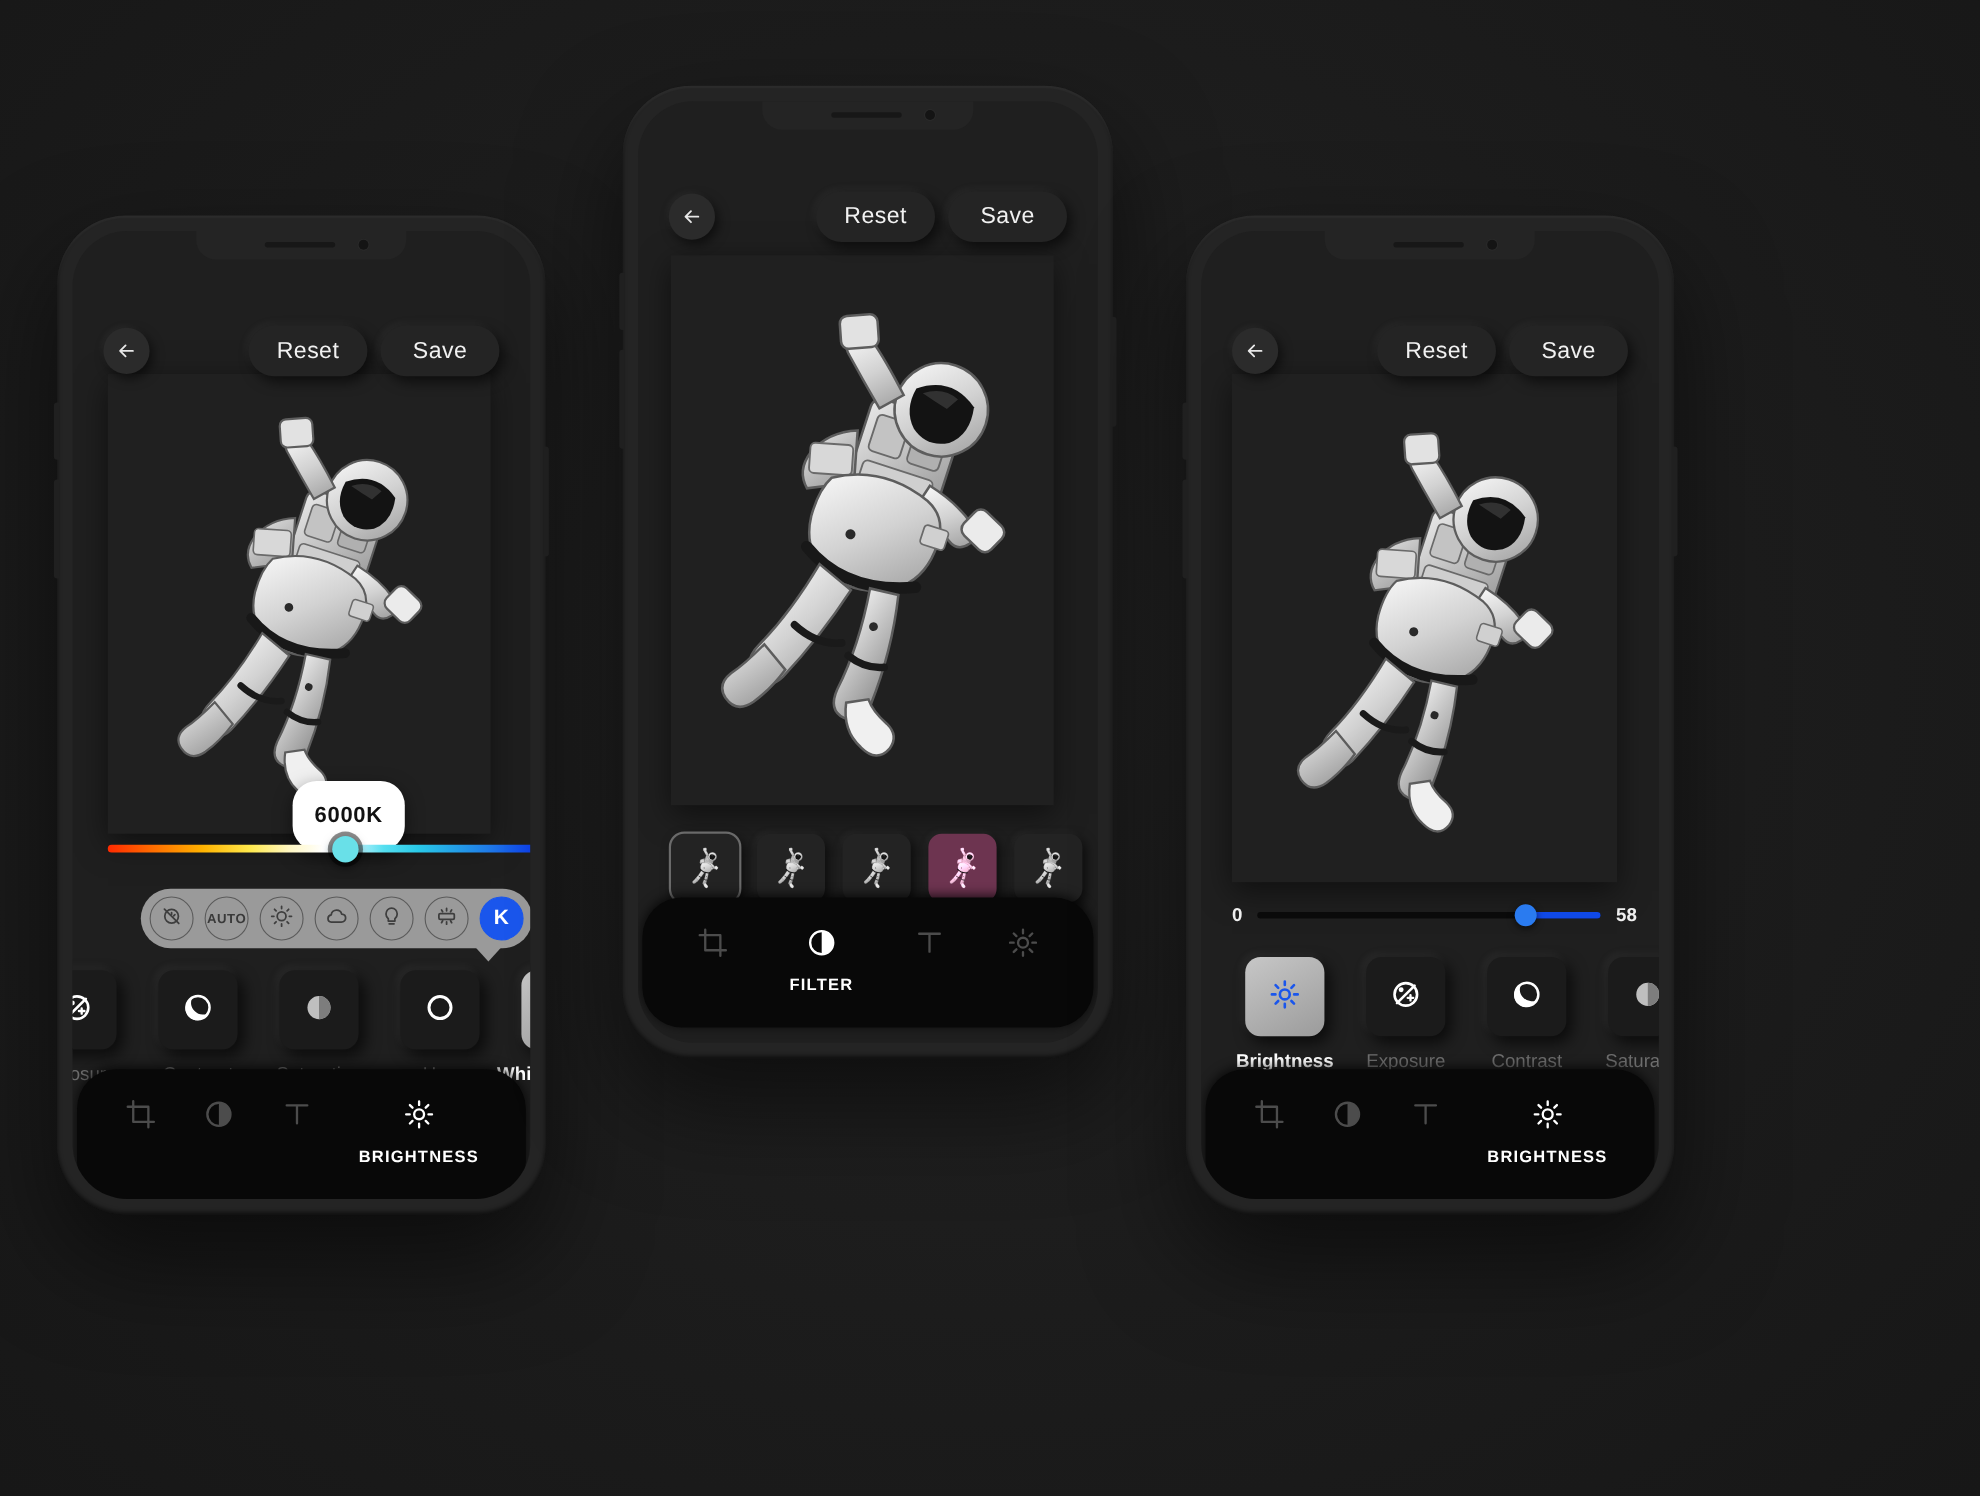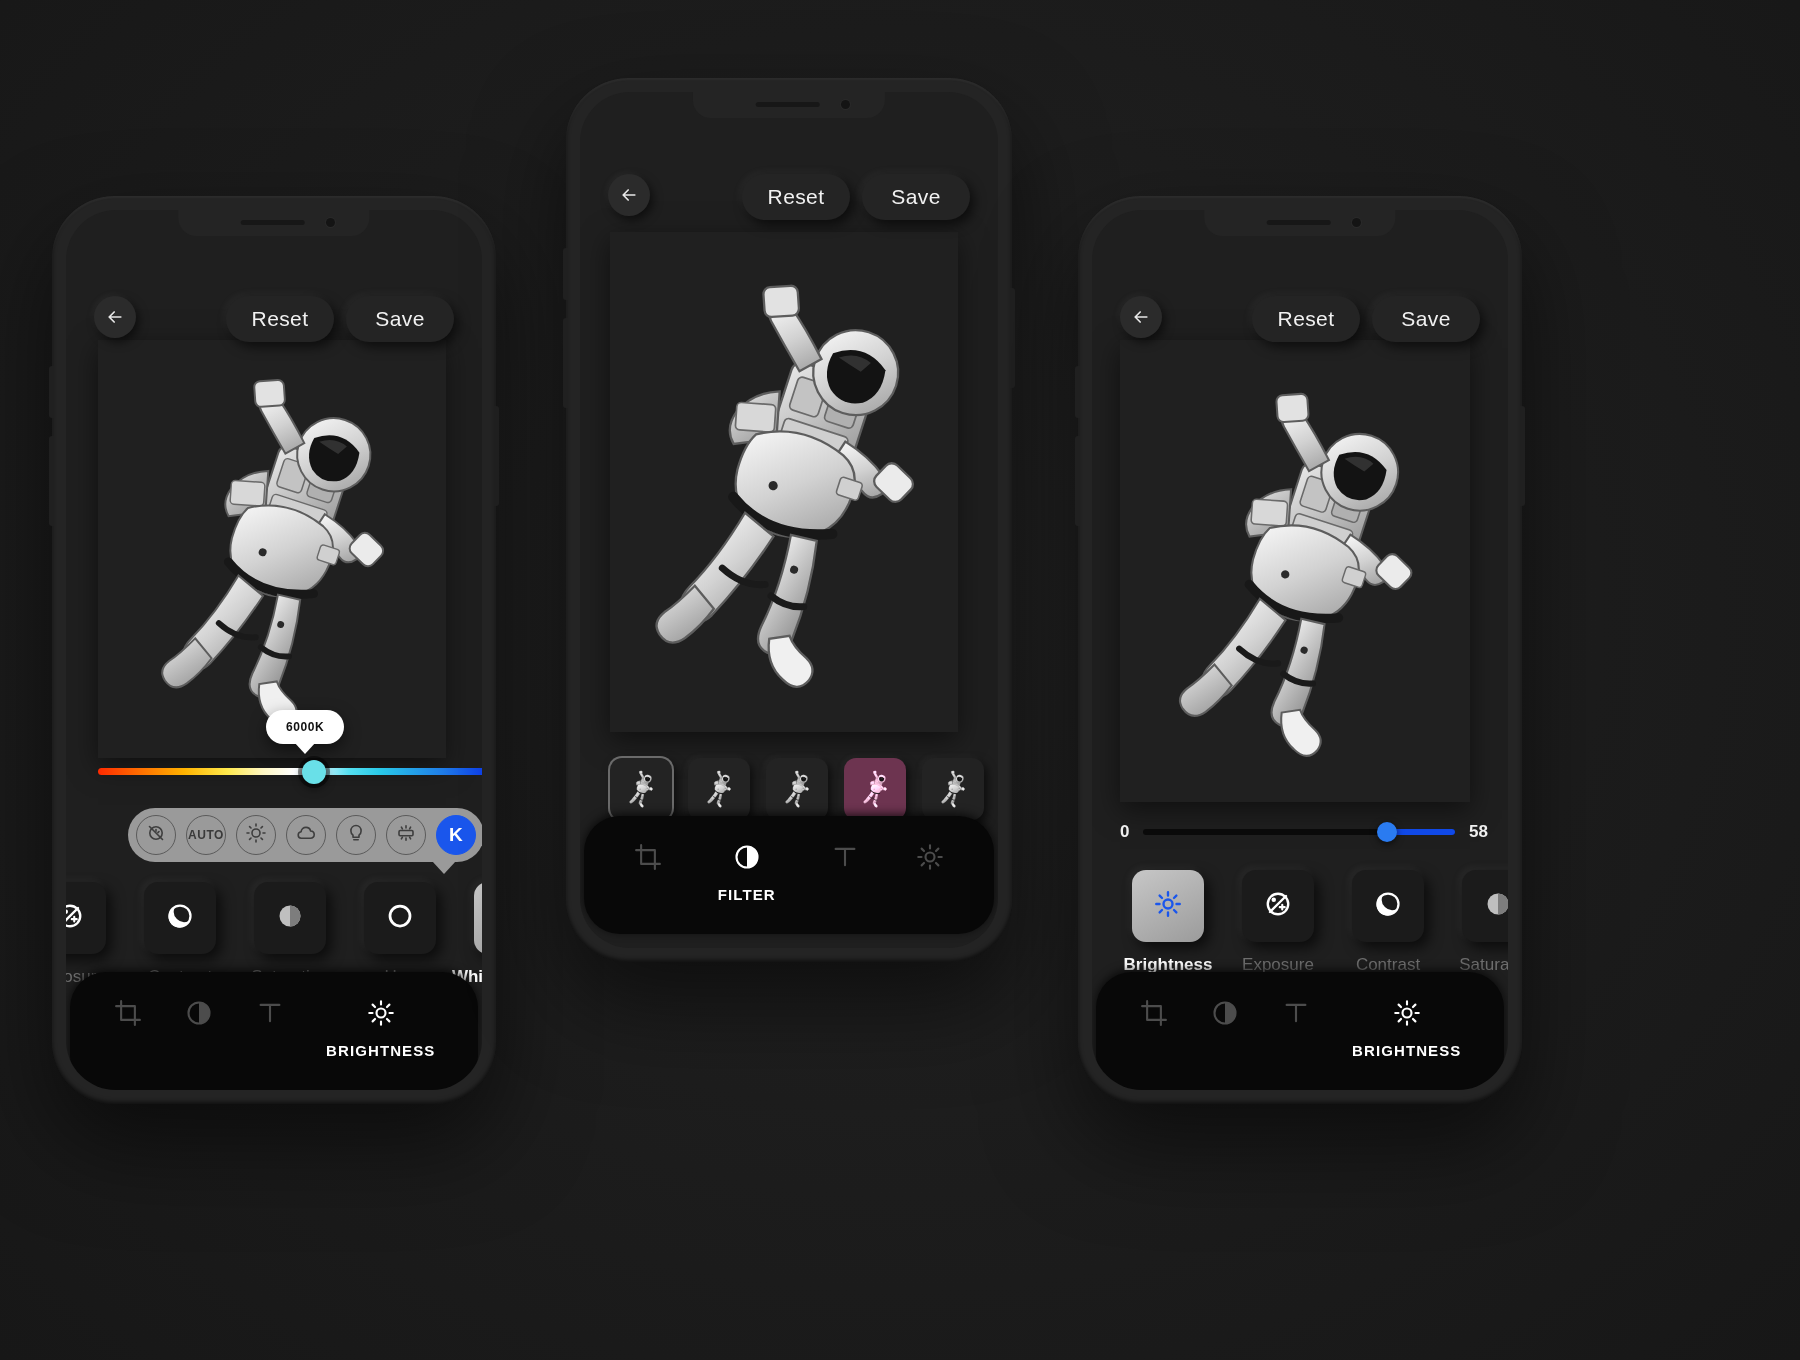--- a/index.html
+++ b/index.html
@@ -29,21 +29,21 @@
   .screen { position: relative; width: 100%; height: 100%; border-radius: 50px;
             background: #1f1f1f; overflow: hidden; }
   .notch { position:absolute; top:0; left:50%; transform:translateX(-50%);
            width:46%; height:26px; background:#242424; border-radius: 0 0 18px 18px; z-index:30;}
   .speaker { position:absolute; top:10px; left:50%; transform:translateX(-52%);
              width:64px; height:5px; border-radius:3px; background:#171717; z-index:31;}
   .cam { position:absolute; top:8px; left:50%; margin-left:52px; width:9px; height:9px;
          border-radius:50%; background:#141414; box-shadow:0 0 0 1px #2a2a2a; z-index:31;}
 
   
-  .hdr { position:absolute; left:0; right:0; display:flex; align-items:flex-start; z-index:20; }
+  .hdr { position:absolute; left:0; right:0; display:flex; align-items:center; z-index:20; }
   .back-btn { width:42px; height:42px; border-radius:50%; background:#2b2b2b;
               display:flex; align-items:center; justify-content:center; color:#e8e8e8;
               box-shadow: 3px 4px 10px rgba(0,0,0,.55), -2px -2px 6px rgba(255,255,255,.045);
               font-size:18px; }
   .hdr-actions { margin-left:auto; display:flex; gap:12px; }
   .pill { background:#242424; border-radius:24px; color:#f1f1f1;
           font-size:21px; letter-spacing:.4px; display:flex; align-items:center;
           justify-content:center; box-shadow: 4px 5px 12px rgba(0,0,0,.6),
           -3px -3px 8px rgba(255,255,255,.045); }
 
@@ -55,21 +55,21 @@
 
   
   .wb-track { position:absolute; height:7px; border-radius:4px;
     background: linear-gradient(to right,
       #ff2a00 0%, #ff6a00 10%, #ffb300 22%, #ffe94d 33%,
       #fff7c2 42%, #ffffff 50%, #d9f6ff 56%, #55dff0 64%,
       #29c9e8 72%, #1f7ce8 88%, #0b35e8 100%); }
   .wb-knob { position:absolute; width:24px; height:24px; border-radius:50%;
              background:#69e0e8; box-shadow:0 0 0 4px rgba(0,0,0,.45), 0 4px 10px rgba(0,0,0,.6); }
   .tooltip { position:absolute; background:#fff; color:#111; font-weight:bold;
-             font-size:12px; letter-spacing:.6px; padding:10px 20px; border-radius:22px;
+             font-size:20px; letter-spacing:.6px; padding:20px 20px; border-radius:22px;
              box-shadow:0 6px 16px rgba(0,0,0,.5); }
   .tooltip .tip { position:absolute; bottom:-10px; left:50%; transform:translateX(-50%);
                   width:0;height:0; border-left:11px solid transparent;
                   border-right:11px solid transparent; border-top:12px solid #fff; }
 
   
   .chiprow { position:absolute; display:flex; align-items:center; gap:10px;
              background:#9a9a9a; border-radius:30px; padding:7px 8px; }
   .chip { width:40px; height:40px; border-radius:50%; border:1.6px solid #5b5b5b;
           display:flex; align-items:center; justify-content:center; color:#3a3a3a; }

